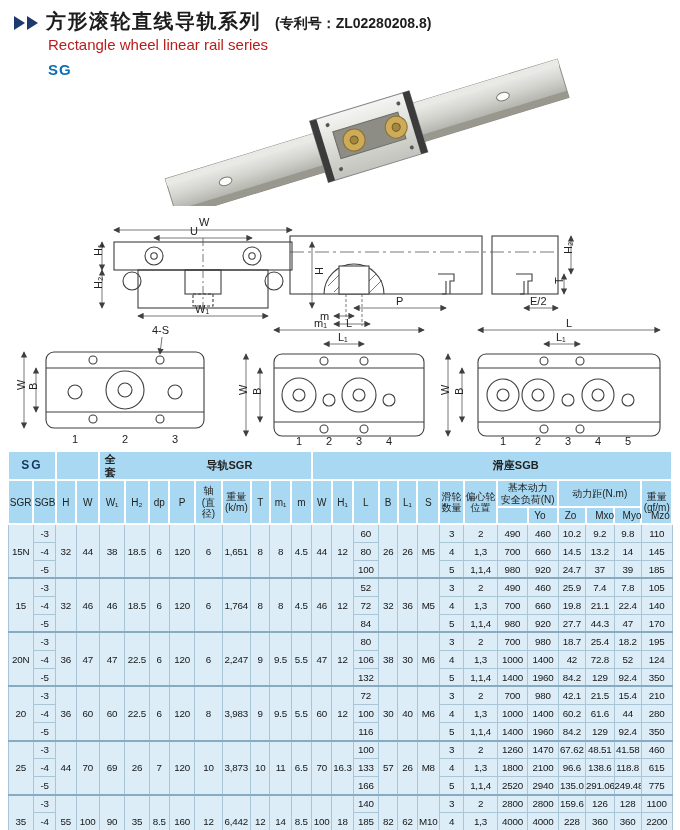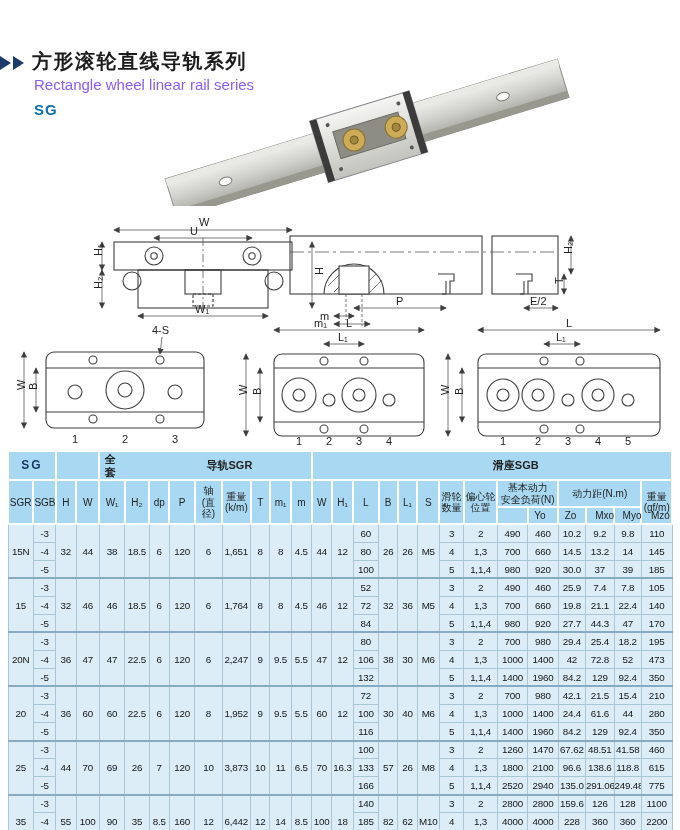--- a/index.html
+++ b/index.html
@@ -1,27 +1,27 @@
 <!DOCTYPE html>
 <html><head>
 <meta charset="utf-8">
 <style>
   html,body{margin:0;padding:0;background:#fff;}
   .page{position:relative;width:680px;height:830px;background:#fff;overflow:hidden;
         font-family:"Liberation Sans","DejaVu Sans",sans-serif;color:#1a1a1a;}
 
   
-  .hdr{position:absolute;left:0;top:8px;margin-top:40px;}
+  .hdr{position:absolute;left:14px;top:8px;}
   .title-row{display:flex;align-items:baseline;}
   .chevwrap{display:inline-flex;align-items:center;margin-right:6px;position:relative;top:2px;}
   .chev{display:inline-block;width:0;height:0;border-top:7px solid transparent;
         border-bottom:7px solid transparent;border-left:11px solid #1c3a6d;margin-right:2px;}
   h1.cn{font-size:20px;font-weight:bold;margin:0;letter-spacing:1.5px;color:#1c1c1c;}
   .patent{font-size:14px;font-weight:600;margin-left:14px;color:#1c1c1c;}
-  .subtitle{font-size:15px;margin-left:34px;margin-top:1px;color:#8b5cf6;}
+  .subtitle{font-size:15px;margin-left:34px;margin-top:1px;color:#b91c1c;}
   .series{font-size:15px;font-weight:bold;margin-left:34px;margin-top:8px;color:#0a6fb4;letter-spacing:1px;}
 
   
   svg{position:absolute;}
   svg text{font-family:"Liberation Sans","DejaVu Sans",sans-serif;font-size:11px;fill:#222;}
   .hero{left:158px;top:56px;}
   .cross{left:90px;top:200px;}
   .side{left:278px;top:208px;}
   .plateA{left:14px;top:322px;}
   .plateB{left:228px;top:318px;}
@@ -47,20 +47,21 @@
 
 <div class="page">
 
   <div class="hdr">
     <div class="title-row">
       <span class="chevwrap">
           <span class="chev"></span>
           <span class="chev"></span>
         </span>
       <h1 class="cn">方形滚轮直线导轨系列</h1>
+      <span class="patent">(专利号：ZL02280208.8)</span>
     </div>
     <div class="subtitle">Rectangle wheel linear rail series</div>
     <div class="series">SG</div>
   </div>
 
   <svg class="hero" width="420" height="150" viewBox="0 0 420 150">
     <defs>
       <linearGradient id="railg" x1="0" y1="0" x2="0" y2="1">
         <stop offset="0" stop-color="#f1f1ef"></stop>
           <stop offset="0.5" stop-color="#d2d2cd"></stop>
@@ -370,21 +371,21 @@
             <td>14</td>
             <td>145</td>
           </tr>
           <tr>
             <td>-5</td>
             <td>100</td>
             <td>5</td>
             <td>1,1,4</td>
             <td>980</td>
             <td>920</td>
-            <td>30.0</td>
+            <td>24.7</td>
             <td>37</td>
             <td>39</td>
             <td>185</td>
           </tr>
           <tr class="group-start">
             <td rowspan="3">15</td>
             <td>-3</td>
             <td rowspan="3">32</td>
             <td rowspan="3">46</td>
             <td rowspan="3">46</td>
@@ -452,36 +453,36 @@
             <td rowspan="3">47</td>
             <td rowspan="3">12</td>
             <td>80</td>
             <td rowspan="3">38</td>
             <td rowspan="3">30</td>
             <td rowspan="3">M6</td>
             <td>3</td>
             <td>2</td>
             <td>700</td>
             <td>980</td>
-            <td>29.4</td>
+            <td>18.7</td>
             <td>25.4</td>
             <td>18.2</td>
             <td>195</td>
           </tr>
           <tr>
             <td>-4</td>
             <td>106</td>
             <td>4</td>
             <td>1,3</td>
             <td>1000</td>
             <td>1400</td>
             <td>42</td>
             <td>72.8</td>
             <td>52</td>
-            <td>473</td>
+            <td>124</td>
           </tr>
           <tr>
             <td>-5</td>
             <td>132</td>
             <td>5</td>
             <td>1,1,4</td>
             <td>1400</td>
             <td>1960</td>
             <td>84.2</td>
             <td>129</td>
@@ -491,21 +492,21 @@
           <tr class="group-start">
             <td rowspan="3">20</td>
             <td>-3</td>
             <td rowspan="3">36</td>
             <td rowspan="3">60</td>
             <td rowspan="3">60</td>
             <td rowspan="3">22.5</td>
             <td rowspan="3">6</td>
             <td rowspan="3">120</td>
             <td rowspan="3">8</td>
-            <td rowspan="3">1,952</td>
+            <td rowspan="3">3,983</td>
             <td rowspan="3">9</td>
             <td rowspan="3">9.5</td>
             <td rowspan="3">5.5</td>
             <td rowspan="3">60</td>
             <td rowspan="3">12</td>
             <td>72</td>
             <td rowspan="3">30</td>
             <td rowspan="3">40</td>
             <td rowspan="3">M6</td>
             <td>3</td>
@@ -517,21 +518,21 @@
             <td>15.4</td>
             <td>210</td>
           </tr>
           <tr>
             <td>-4</td>
             <td>100</td>
             <td>4</td>
             <td>1,3</td>
             <td>1000</td>
             <td>1400</td>
-            <td>24.4</td>
+            <td>60.2</td>
             <td>61.6</td>
             <td>44</td>
             <td>280</td>
           </tr>
           <tr>
             <td>-5</td>
             <td>116</td>
             <td>5</td>
             <td>1,1,4</td>
             <td>1400</td>

